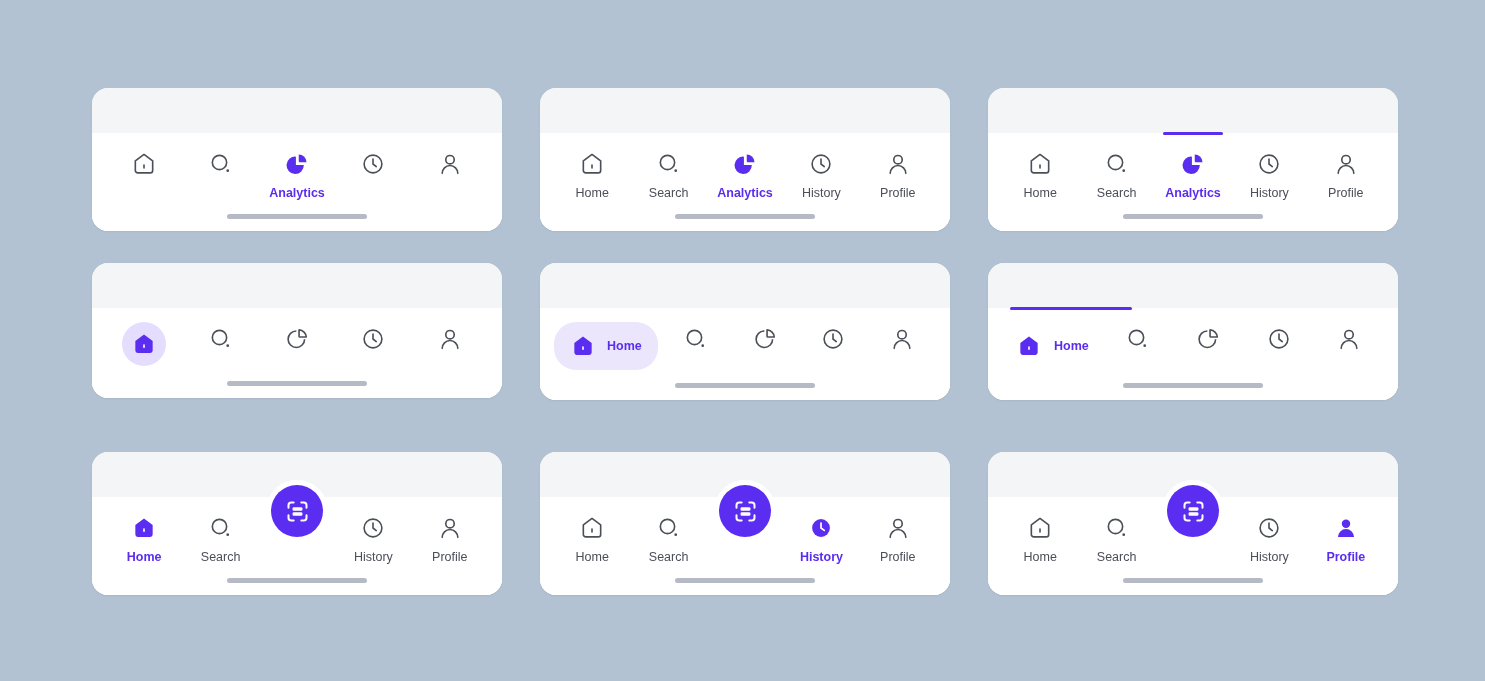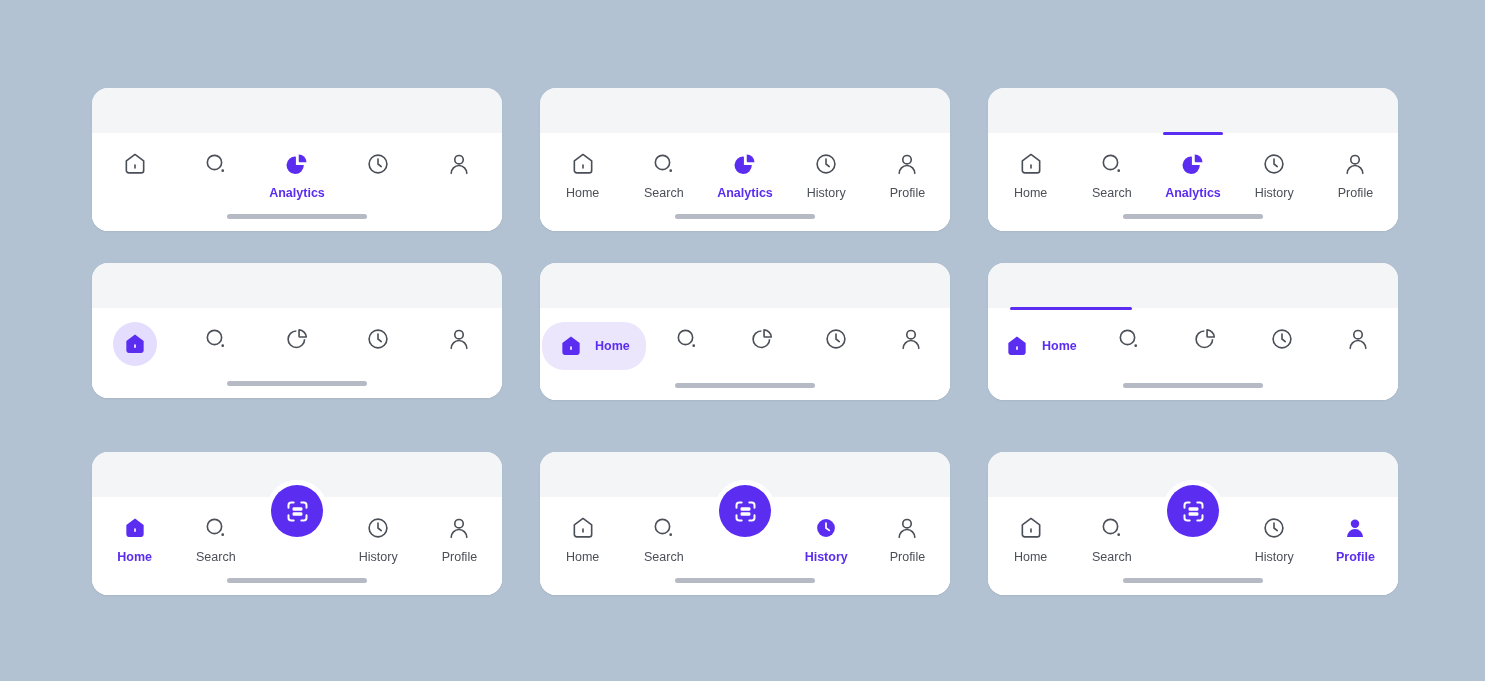--- a/index.html
+++ b/index.html
@@ -44,21 +44,21 @@
     height: 3px;
     border-radius: 2px;
     background: #5b2df0;
     top: -1px;
   }
 
   .items {
     display: flex;
     align-items: flex-start;
     justify-content: space-around;
-    padding: 0 2px;
+    padding: 0 14px;
     position: relative;
   }
   .item {
     display: flex;
     flex-direction: column;
     align-items: center;
     justify-content: flex-start;
     flex: 1 1 0;
     min-width: 0;
     position: relative;

